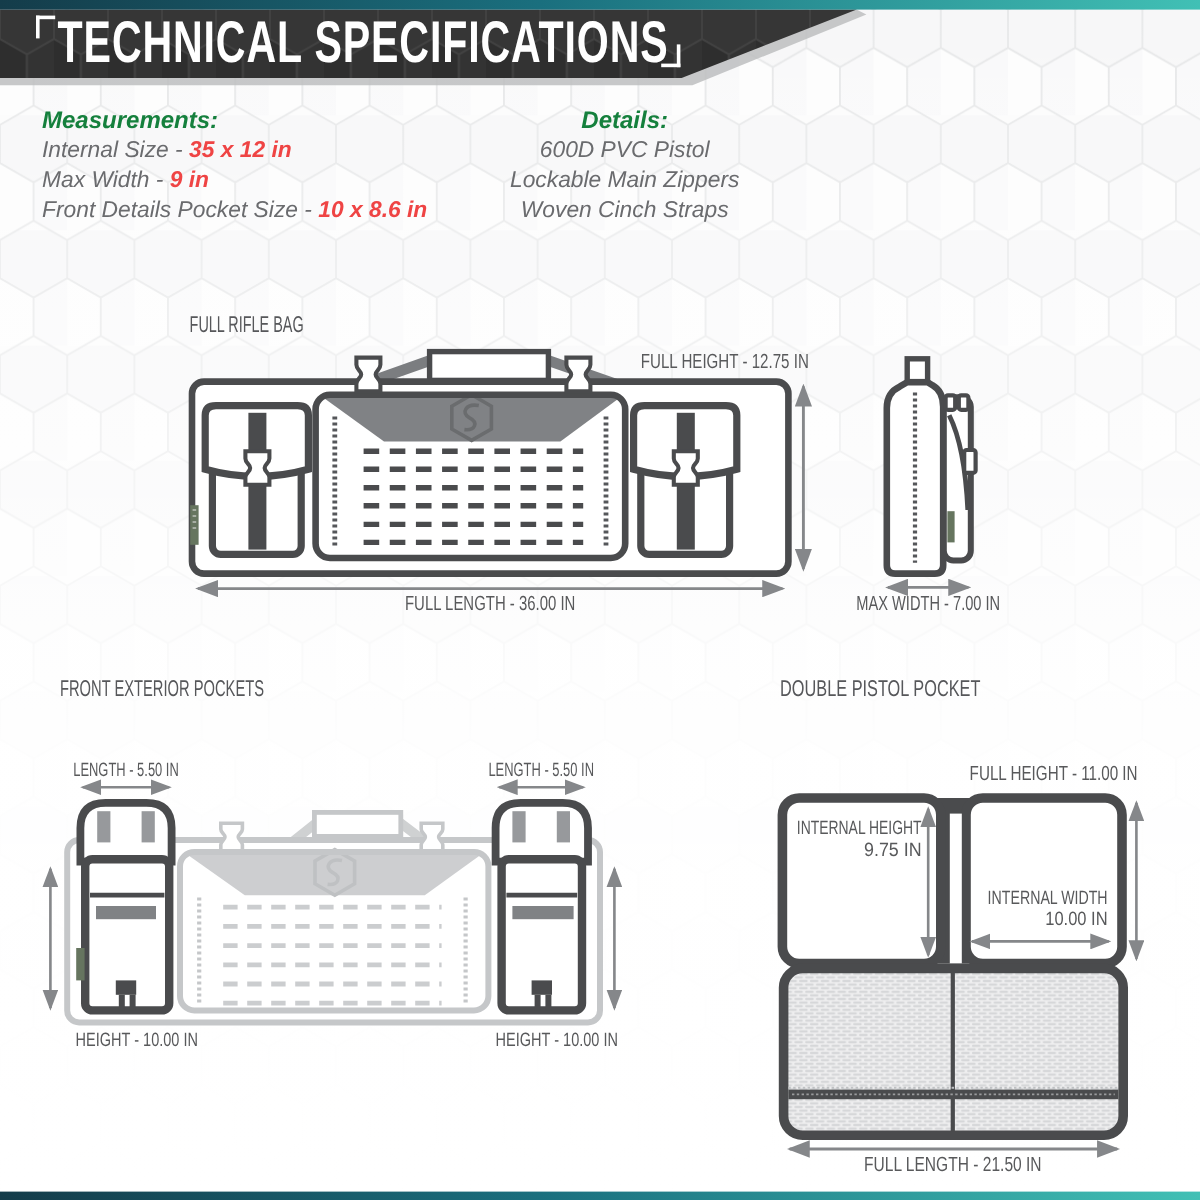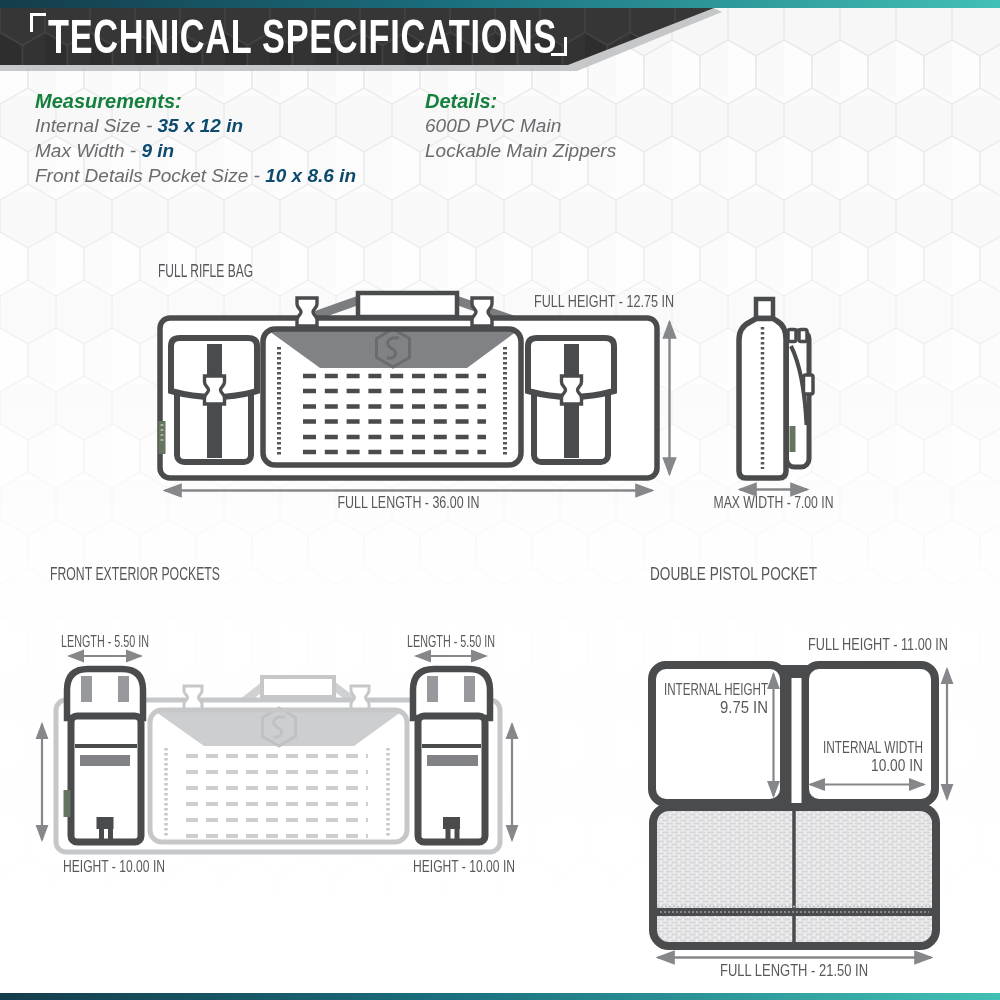--- a/index.html
+++ b/index.html
@@ -22,24 +22,24 @@
     position:absolute;left:48px;top:8px;height:57px;line-height:57px;
     font-size:49px;font-weight:bold;color:#ffffff;white-space:nowrap;
     letter-spacing:1px;transform:scaleX(0.70);transform-origin:0 50%;
   }
   .br-open{position:absolute;left:30px;top:13px;width:13px;height:16px;
     border-left:3px solid #fff;border-top:3px solid #fff;}
   .br-close{position:absolute;left:551px;top:37px;width:13px;height:16px;
     border-right:3px solid #fff;border-bottom:3px solid #fff;}
   .speccol{position:absolute;top:88px;font-style:italic;}
   .speccol.meas{left:35px;}
-  .speccol.dets{left:425px;}
+  .speccol.dets{left:425px;text-align:center;}
   .spec-heading{font-size:20px;font-weight:bold;color:#15803d;line-height:26px;}
   .spec-line{font-size:19px;color:#6a6b6e;line-height:24.8px;white-space:nowrap;}
-  .spec-line b{color:#0c4a6e;}
+  .spec-line b{color:#ef4444;}
 </style>
 </head>
 <body>
 
 <svg class="layer" width="1000" height="1000" viewBox="0 0 1000 1000">
   <defs>
     <pattern id="hexL" width="56" height="96" patternUnits="userSpaceOnUse">
       <rect width="56" height="96" fill="#fcfcfc"></rect>
       <path d="M28,-8 L56,8 L56,40 L28,56 L0,40 L0,8 Z" fill="#f7f7f8" stroke="#e6e7e8" stroke-width="1.4"></path>
       <path d="M0,40 L28,56 L28,88 L0,104 L-28,88 L-28,56 Z" fill="#fdfdfd" stroke="#e6e7e8" stroke-width="1.4"></path>
@@ -73,22 +73,23 @@
 
 <div class="speccol meas">
   <div class="spec-heading">Measurements:</div>
   <div class="spec-line"><span>Internal Size - </span><b>35 x 12 in</b></div>
   <div class="spec-line"><span>Max Width - </span><b>9 in</b></div>
   <div class="spec-line"><span>Front Details Pocket Size - </span><b>10 x 8.6 in</b></div>
 </div>
 
 <div class="speccol dets">
   <div class="spec-heading">Details:</div>
-  <div class="spec-line">600D PVC Main</div>
+  <div class="spec-line">600D PVC Pistol</div>
   <div class="spec-line">Lockable Main Zippers</div>
+  <div class="spec-line">Woven Cinch Straps</div>
 </div>
 
 <svg class="layer" width="1000" height="1000" viewBox="0 0 1000 1000" style="font-family:'Liberation Sans',sans-serif;">
   <defs>
     <marker id="ah" viewBox="0 0 8 6" refX="7" refY="3" markerWidth="8" markerHeight="6" orient="auto-start-reverse">
       <path d="M0,0 L8,3 L0,6 Z" fill="#85878a"></path>
     </marker>
     <g id="buckle">
       <path d="M-10,-13 h20 v6 c0,4 -4,5 -4,8 c0,3 4,4 4,8 v6 h-20 v-6 c0,-4 4,-5 4,-8 c0,-3 -4,-4 -4,-8 z" fill="#ffffff" stroke="#4a4b4d" stroke-width="3.4"></path>
     </g>

